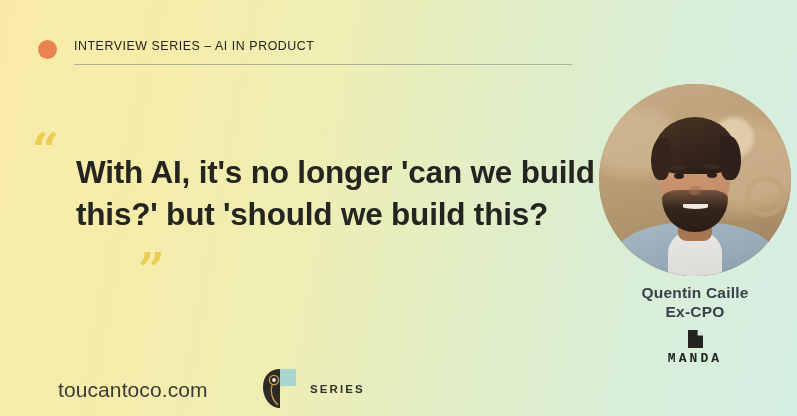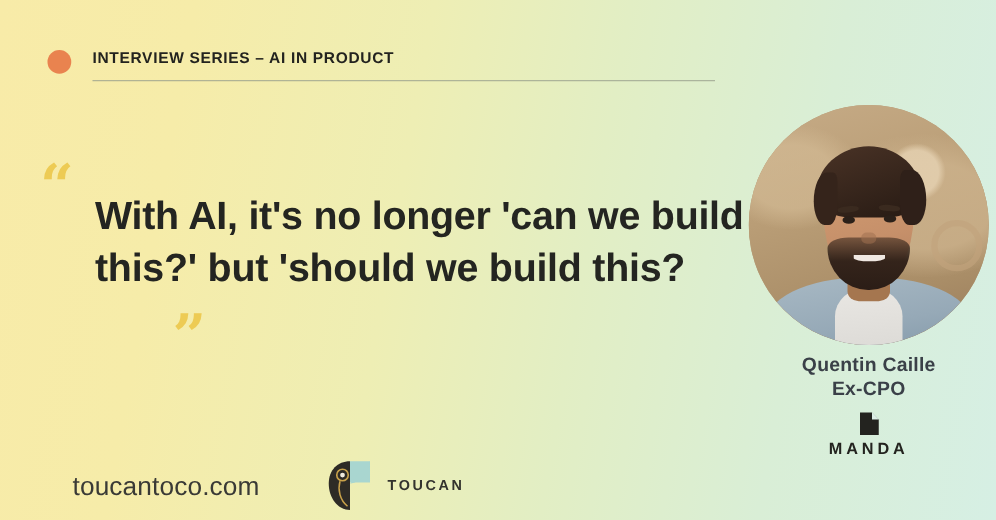--- a/index.html
+++ b/index.html
@@ -42,21 +42,21 @@
     width: 19px;
     height: 19px;
     border-radius: 50%;
     background: #e9834f;
   }
   #header-title {
     position: absolute;
     left: 36px;
     top: 5px;
     font-size: 12.4px;
-    font-weight: bold;
+    font-weight: normal;
     letter-spacing: 0.55px;
     color: #23231f;
     white-space: nowrap;
   }
   #header-rule {
     position: absolute;
     left: 36px;
     top: 30px;
     width: 498px;
     height: 1px;
@@ -271,20 +271,21 @@
     flex-direction: column;
     align-items: center;
   }
   #company-mark { display: block; }
   #company-name {
     margin-top: 2px;
     font-size: 13px;
     font-weight: bold;
     letter-spacing: 3.1px;
     color: #23231f;
+    font-family: Liberation Mono, monospace;
   }
 
   
   #footer-url {
     position: absolute;
     left: 58px;
     top: 378px;
     font-size: 21px;
     color: #3a3a36;
     letter-spacing: .1px;
@@ -359,16 +360,16 @@
   <div id="footer-brand">
     <svg width="46" height="46" viewBox="0 0 46 46">
       <path d="M23 3 H39 A0 0 0 0 1 39 3 V20 H23 Z" fill="#a9d6d0"></path>
       <path d="M39 3 A19 19 0 0 1 23 21 Z" fill="#a9d6d0"></path>
       <path d="M23 3 C13 3 6 10 6 21 C6 32 13 42 23 42 L23 3 Z" fill="#2e2b26"></path>
       <path d="M23 21 C23 31 17 39 9 41" stroke="#2e2b26" stroke-width="0" fill="none"></path>
       <circle cx="17" cy="14" r="4.6" fill="none" stroke="#c9a24a" stroke-width="1.3"></circle>
       <circle cx="17" cy="14" r="1.9" fill="#f0eadd"></circle>
       <path d="M15 19 C13 26 15 34 21 39" fill="none" stroke="#c9a24a" stroke-width="1.2"></path>
     </svg>
-    <div id="footer-brand-name">TOUCAN</div>
+    <div id="footer-brand-name">SERIES</div>
   </div>
 
 </div>
 
 </body></html>

